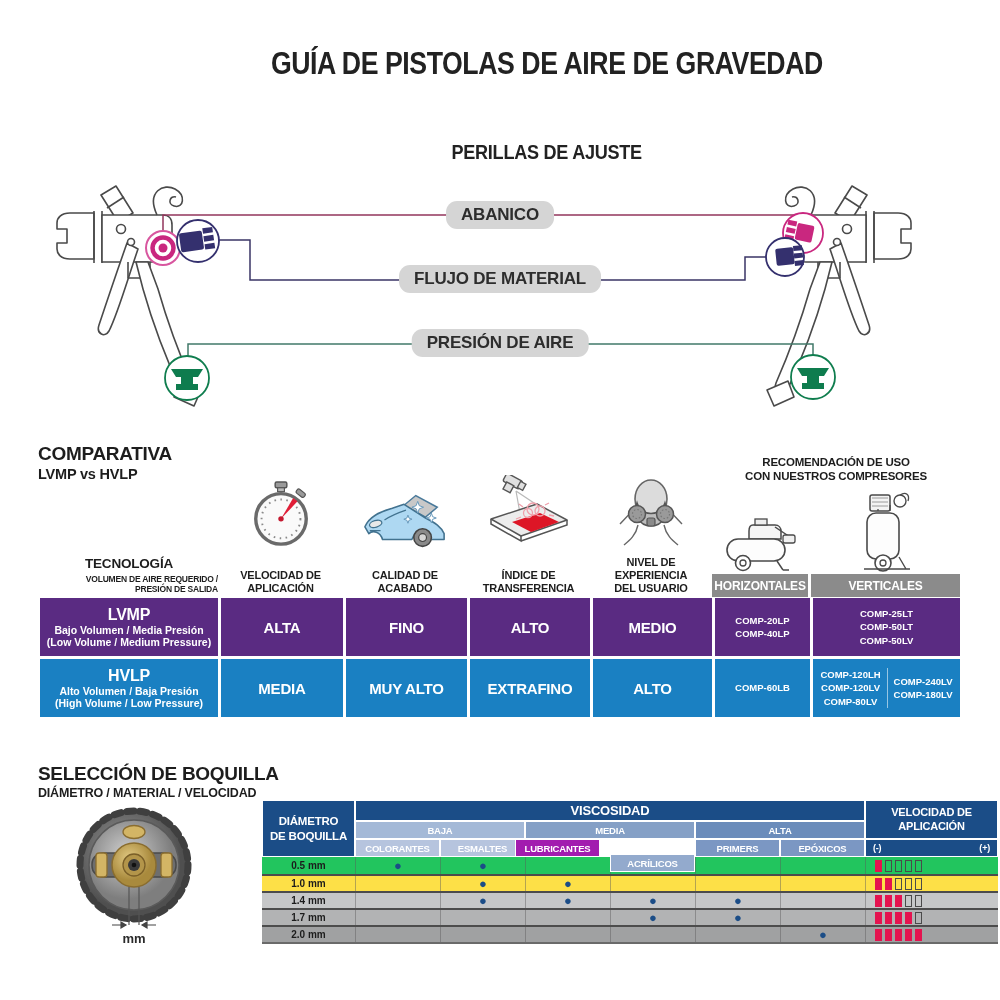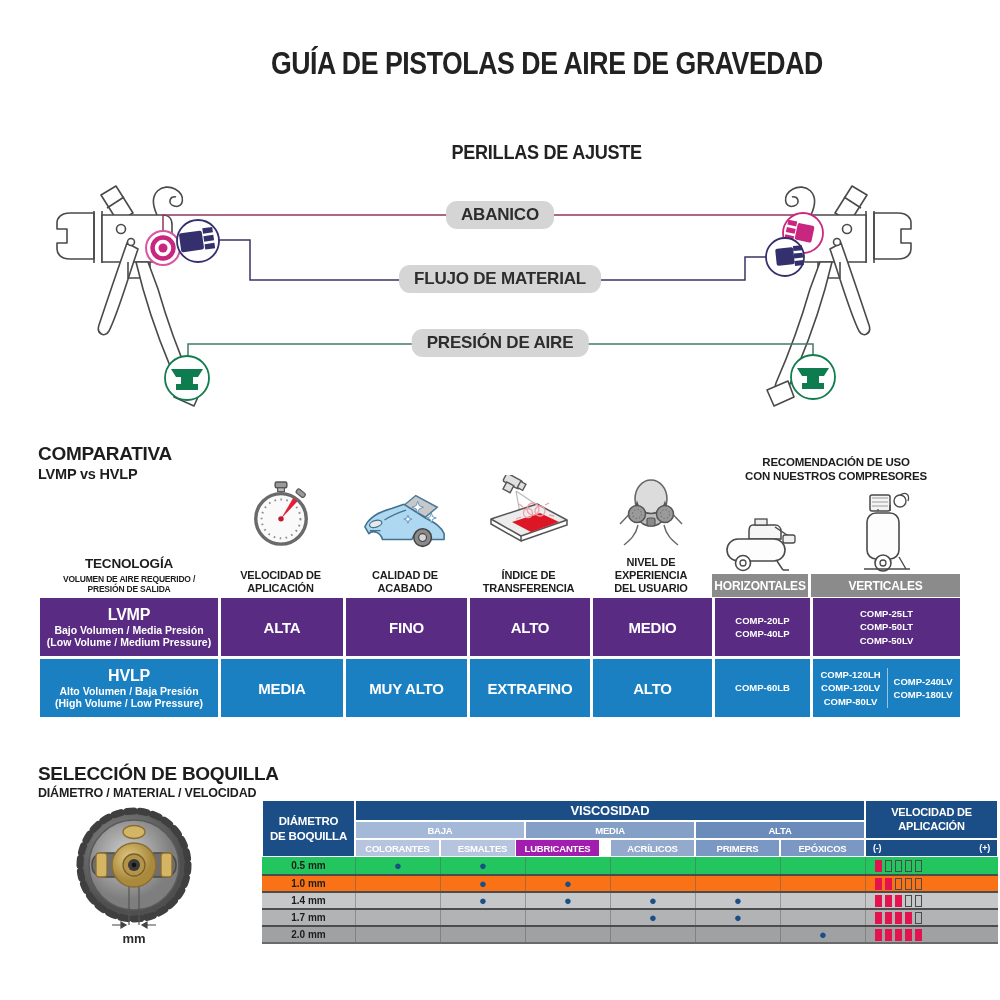--- a/index.html
+++ b/index.html
@@ -15,21 +15,21 @@
            color:#2d2d2d;font-weight:bold;font-size:17px;letter-spacing:-.2px;padding:4px 15px;white-space:nowrap;border-radius:11px;}
   .co1{top:201px;} .co2{top:265px;} .co3{top:329px;}
   
   .cmp{position:absolute;left:40px;top:443px;width:920px;height:278px;}
   .cmp-heading{position:absolute;left:-2px;top:0;font-size:19px;font-weight:bold;letter-spacing:-.3px;}
   .cmp-sub{position:absolute;left:-2px;top:23px;font-size:14.5px;font-weight:bold;letter-spacing:-.2px;}
   .icon-col{position:absolute;top:32px;height:74px;display:flex;align-items:flex-end;justify-content:center;}
   .colhead{position:absolute;top:100px;height:52px;display:flex;flex-direction:column;justify-content:flex-end;
            text-align:center;font-weight:bold;font-size:11px;line-height:1.18;white-space:pre-line;letter-spacing:-.2px;}
   .tech-title{font-size:13.5px;letter-spacing:-.2px;}
-  .tech-sub{font-size:8.5px;font-weight:bold;line-height:1.25;white-space:pre-line;margin-top:2px;}
+  .tech-sub{font-size:8.5px;font-weight:bold;line-height:1.25;white-space:pre-line;margin-top:2px;text-align:right;}
   .recom{position:absolute;left:672px;top:12px;width:248px;text-align:center;font-weight:bold;font-size:11.5px;
          line-height:1.25;white-space:pre-line;letter-spacing:-.2px;}
   .comp-icon{position:absolute;top:46px;height:84px;display:flex;align-items:flex-end;justify-content:center;}
   .graybar{position:absolute;top:131px;height:23px;background:#8b8b8b;color:#fff;font-weight:bold;font-size:12px;
            display:flex;align-items:center;justify-content:center;letter-spacing:-.2px;}
   .cmp-grid{position:absolute;left:0;top:155px;display:grid;column-gap:3px;row-gap:3px;
             grid-template-columns:178px 122px 121px 120px 119px 95px 147px;grid-auto-rows:58px;}
   .cell{display:flex;align-items:center;justify-content:center;color:#fff;text-align:center;}
   .bgA{background:#5a2b82;} .bgB{background:#1a80c2;}
   .techcell{flex-direction:column;line-height:1.15;}
@@ -55,21 +55,21 @@
   .grp{top:21px;height:18px;font-size:9.5px;}
   .mat{top:39px;height:18px;width:85px;font-size:9.5px;}
   .minmax{left:603px;top:39px;width:133px;height:18px;background:#1b4d87;font-size:9px;
           justify-content:space-between;padding:0 7px;}
   .vt-row{display:flex;height:17px;box-sizing:border-box;}
   .vt-row>div{box-sizing:border-box;display:flex;align-items:center;justify-content:center;
               border-left:1px solid rgba(90,90,90,.45);}
   .vt-row>div:first-child{border-left:none;}
   .vt-row+.vt-row{border-top:2px solid #4c4c4c;}
   .vt-data{border-bottom:2px solid #6a6a6a;}
-  .r0{background:#22c55e;} .r1{background:#f97316;} .r2{background:#c6c7c8;} .r3{background:#b2b3b4;} .r4{background:#a0a1a2;}
+  .r0{background:#22c55e;} .r1{background:#fde047;} .r2{background:#c6c7c8;} .r3{background:#b2b3b4;} .r4{background:#a0a1a2;}
   .dcell{width:93px;font-size:10px;font-weight:bold;color:#1c1c1c;}
   .mcell{width:85px;font-size:13px;color:#1b4d87;line-height:1;}
   .scell{width:133px;justify-content:flex-start !important;padding-left:9px;gap:3px;}
   .bar{width:7px;height:12px;border:1.5px solid #4a4a4a;box-sizing:border-box;background:transparent;}
   .bar.filled{background:#e4134f;border-color:#e4134f;}
 </style>
 </head>
 <body>
 
 <div class="canvas">
@@ -340,21 +340,21 @@
 DE BOQUILLA</div>
         <div class="hc vt-visc">VISCOSIDAD</div>
         <div class="hc vt-vel">VELOCIDAD DE
 APLICACIÓN</div>
         <div class="hc grp" style="left:93px;width:170px;background:#a4b9d7;">BAJA</div>
         <div class="hc grp" style="left:263px;width:170px;background:#85a0c6;">MEDIA</div>
         <div class="hc grp" style="left:433px;width:170px;background:#6b8cbb;">ALTA</div>
         <div class="hc mat" style="left:93px;background:#b6c4de;">COLORANTES</div>
         <div class="hc mat" style="left:178px;background:#b6c4de;">ESMALTES</div>
         <div class="hc mat" style="left:253px;background:#a21caf;">LUBRICANTES</div>
-        <div class="hc mat" style="left:348px;background:#93aacd;">ACRÍLICOS</div>
+        <div class="hc mat" style="left:348px;background:#93aacd;margin-top:15px;">ACRÍLICOS</div>
         <div class="hc mat" style="left:433px;background:#7b97c3;">PRIMERS</div>
         <div class="hc mat" style="left:518px;background:#7b97c3;">EPÓXICOS</div>
         <div class="hc minmax">
           <span>(-)</span>
           <span>(+)</span>
         </div>
       </div>
       <div class="vt-data">
         <div class="vt-row r0">
           <div class="dcell">0.5 mm</div>

